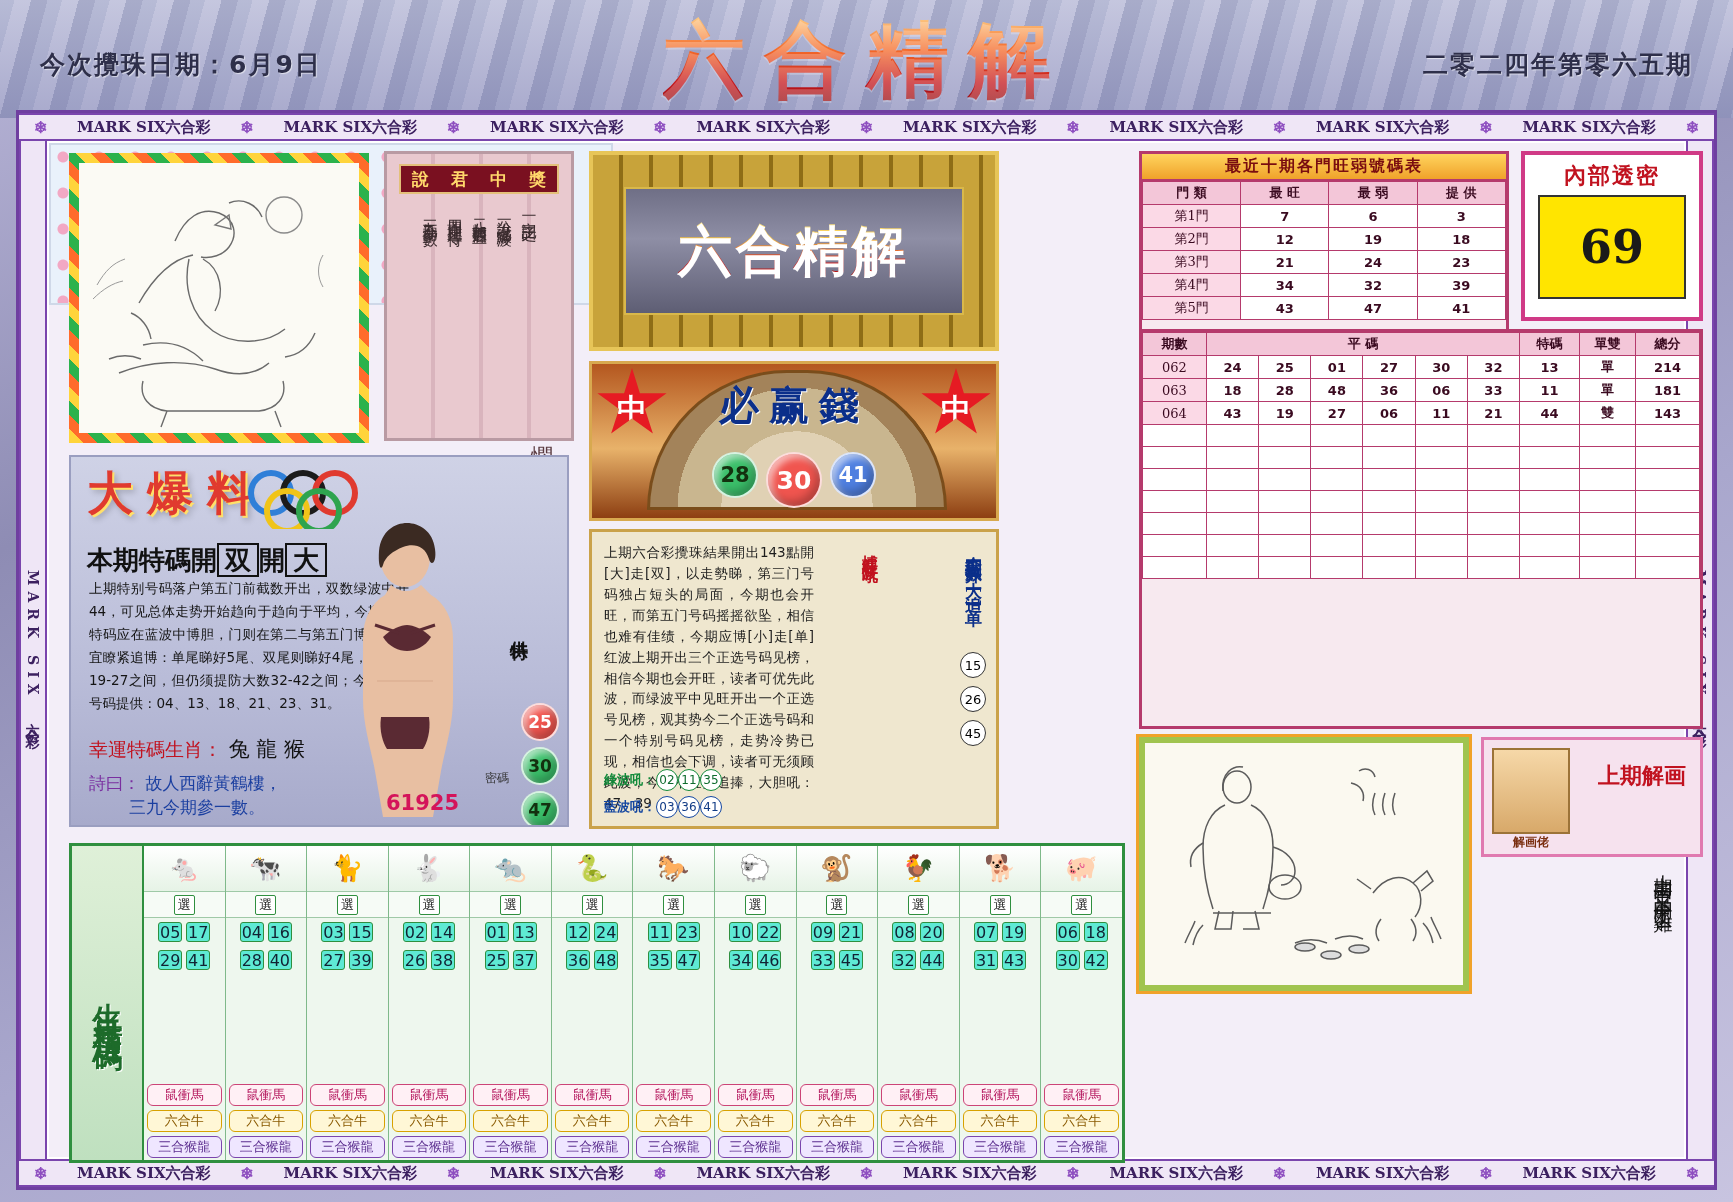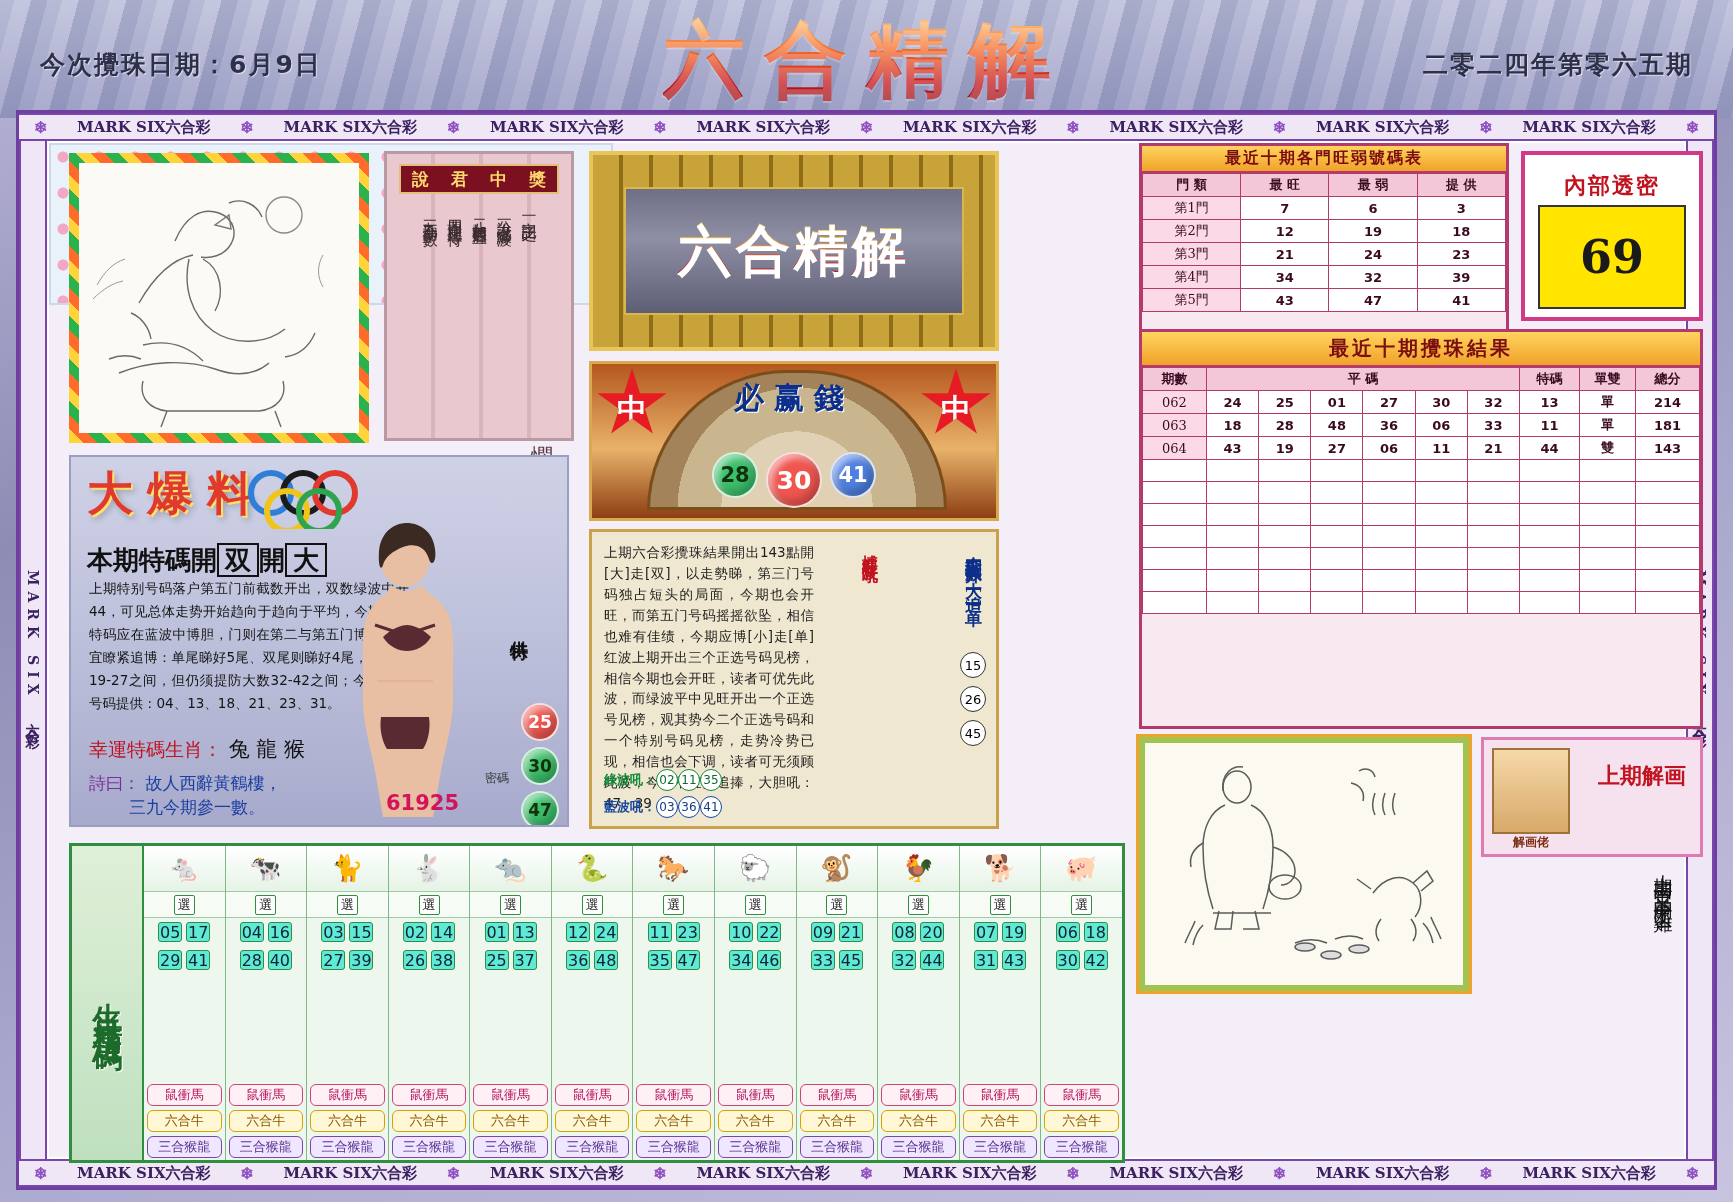--- a/index.html
+++ b/index.html
@@ -134,21 +134,21 @@
     border:3px solid #d8a94f; overflow:hidden;
   }
   .burstPanel .fan {
     position:absolute; left:55px; top:6px; width:300px; height:140px;
     background:radial-gradient(circle at 50% 100%, #e0d1b4 0 38%, #c9b68f 38% 60%, #a3835a 60% 100%);
     border-top-left-radius:150px; border-top-right-radius:150px;
     border:3px solid #7a4d1b;
   }
   .burstPanel .fanText {
     position:absolute; left:0; right:0; top:14px; text-align:center;
-    font-family:"DejaVu Serif","Liberation Serif",serif; font-size:30px; font-weight:bold;
+    font-family:"DejaVu Serif","Liberation Serif",serif; font-size:40px; font-weight:bold;
     letter-spacing:10px; color:#0b2f8a;
     text-shadow:1px 1px 0 #fff;
   }
   .balls { position:absolute; left:0; right:0; bottom:10px; display:flex; justify-content:center; gap:8px; }
   .ball {
     width:46px; height:46px; border-radius:50%;
     display:flex; align-items:center; justify-content:center;
     font-family:"DejaVu Sans","Liberation Sans",sans-serif; font-weight:bold; font-size:21px;
     color:#222; border:2px solid rgba(255,255,255,.8);
     box-shadow:inset -4px -5px 9px rgba(0,0,0,.25), inset 4px 4px 7px rgba(255,255,255,.6);
@@ -244,21 +244,21 @@
     font-family:"DejaVu Serif",serif;
     margin-top:44px;
   }
   .ladyPanel .mimaNum {
     position:absolute; right:108px; bottom:10px; font-size:21px; font-weight:bold; color:#d4145a;
     font-family:"DejaVu Sans",sans-serif;
   }
 
   
   .tableTop {
-    left:1090px; top:0; width:370px; height:192px;
+    left:1090px; top:8px; width:370px; height:192px;
     background:#f7e9ef; border:3px solid #b53a6c;
   }
   .tableTop .cap {
     background:linear-gradient(180deg,#ffd45e,#f0a22a); color:#7a0d10;
     text-align:center; font-family:"DejaVu Serif",serif; font-weight:bold; font-size:16px;
     padding:2px 0; border-bottom:2px solid #b53a6c; letter-spacing:2px;
   }
   table.grid { width:100%; border-collapse:collapse; font-size:13px; font-family:"DejaVu Sans",sans-serif; }
   table.grid th, table.grid td {
     border:1px solid #b53a6c; text-align:center; padding:2px 1px; color:#3a0a20;
@@ -266,21 +266,21 @@
   table.grid th { background:#f3c6d8; font-weight:bold; }
   table.grid td.first { background:#fbd9e6; font-family:"DejaVu Serif",serif; }
   table.grid td.val { background:#ffffff; font-weight:bold; }
 
   .secretBox {
     left:1472px; top:8px; width:182px; height:170px;
     background:#fff; border:4px solid #d03a86;
   }
   .secretBox .t {
     text-align:center; font-family:"DejaVu Serif",serif; font-size:22px; font-weight:bold;
-    color:#c1121f; padding:16px 0 2px; letter-spacing:2px;
+    color:#c1121f; padding:6px 0 2px; letter-spacing:2px;
   }
   .secretBox .y {
     margin:2px auto 0; width:148px; height:104px; background:#ffe500; border:2px solid #333;
     display:flex; align-items:center; justify-content:center;
     font-family:"DejaVu Serif",serif; font-size:46px; font-weight:bold; color:#1a1a1a;
   }
 
   .resultsBox {
     left:1090px; top:186px; width:564px; height:400px;
     background:#f7e9ef; border:3px solid #b53a6c;
@@ -605,21 +605,20 @@
         </tbody>
       </table>
     </div>
 
     <div class="panel secretBox">
       <div class="t">內部透密</div>
       <div class="y">69</div>
     </div>
 
     <div class="panel resultsBox">
-      <div class="cap">最近十期攪珠結果</div>
       <table class="grid">
         <thead>
           <tr>
             <th style="width:64px">期數</th>
             <th colspan="6">平 碼</th>
             <th style="width:60px">特碼</th>
             <th style="width:56px">單雙</th>
             <th style="width:64px">總分</th>
           </tr>
         </thead>

